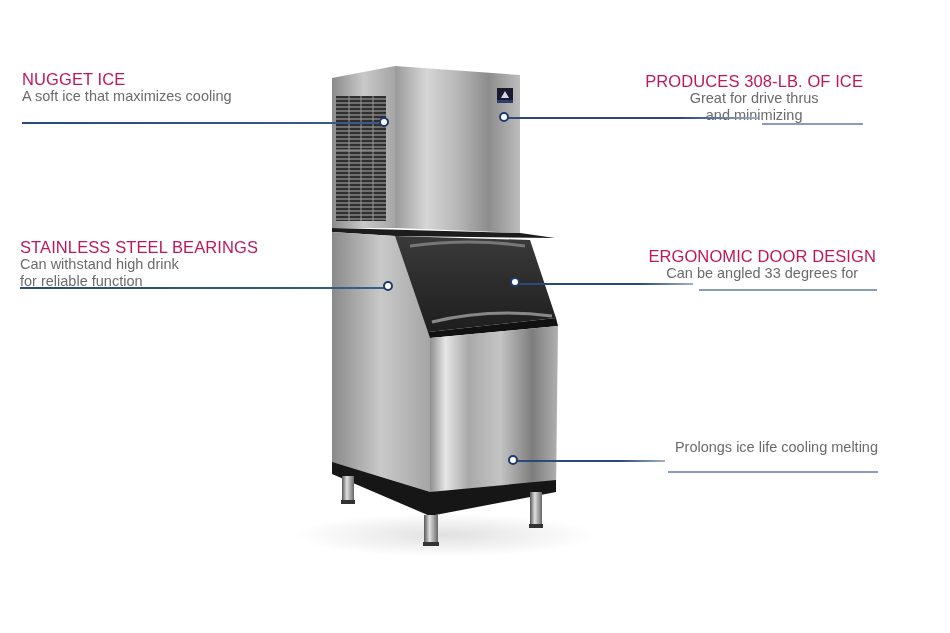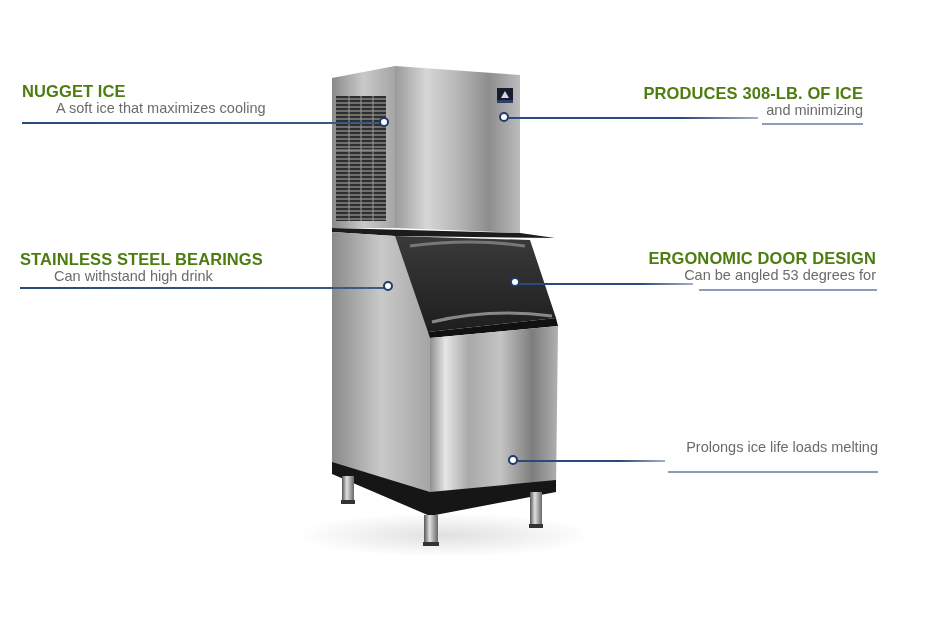--- a/index.html
+++ b/index.html
@@ -1,28 +1,28 @@
 <!DOCTYPE html>
 <html><head>
 <meta charset="utf-8">
 <style>
   * { margin:0; padding:0; box-sizing:border-box; }
   html, body { width:950px; height:633px; background:#ffffff; overflow:hidden; }
   body { position:relative; font-family:"Liberation Sans", "DejaVu Sans", sans-serif; }
 
   .callout { position:absolute; }
   .callout .title {
-    font-weight:bold; color:#4d7c0f; font-size:16.5px; letter-spacing:0.1px;
-    line-height:18px; white-space:nowrap;margin-top:12px;
+    font-weight:normal; color:#be185d; font-size:16.5px; letter-spacing:0.1px;
+    line-height:18px; white-space:nowrap;
   }
   .callout .desc {
-    color:#6b6b6b; font-size:14.5px; line-height:17px; white-space:nowrap;margin-left:34px;
+    color:#6b6b6b; font-size:14.5px; line-height:17px; white-space:nowrap;
   }
   .left { text-align:left; }
-  .right { text-align:right; }
+  .right { text-align:center; }
 
   .line { position:absolute; height:1.5px; }
   .line.l2r { background:linear-gradient(to right, #2b4a7c, #3c5a8a); }
   .line.r2l { background:linear-gradient(to left, #a0b0c8, #2b4a7c 30%, #2b4a7c); }
   .underline { position:absolute; height:1.5px; background:#8a9dbb; }
 
   .dot {
     position:absolute; width:10px; height:10px; border-radius:50%;
     background:#ffffff; border:2px solid #1f3a6b; transform:translate(-50%,-50%);
     z-index:5;
@@ -116,39 +116,41 @@
 
 <div class="callout left" style="left:22px; top:70px;">
   <div class="title">NUGGET ICE</div>
   <div class="desc">A soft ice that maximizes cooling</div>
 </div>
 <div class="line l2r" style="left:22px; top:122px; width:362px;"></div>
 <div class="dot" style="left:384px; top:122px;"></div>
 
 <div class="callout right" style="right:87px; top:72px;">
   <div class="title">PRODUCES 308-LB. OF ICE</div>
+  <div class="desc">Great for drive thrus</div>
   <div class="desc">and minimizing</div>
 </div>
 <div class="line r2l" style="left:504px; top:117px; width:254px;"></div>
 <div class="underline" style="left:762px; top:123px; width:101px;"></div>
 <div class="dot" style="left:504px; top:117px;"></div>
 
 <div class="callout left" style="left:20px; top:238px;">
   <div class="title">STAINLESS STEEL BEARINGS</div>
   <div class="desc">Can withstand high drink</div>
+  <div class="desc">for reliable function</div>
 </div>
 <div class="line l2r" style="left:20px; top:287px; width:368px;"></div>
 <div class="dot" style="left:388px; top:286px;"></div>
 
-<div class="callout right" style="right:74px; top:237px;">
+<div class="callout right" style="right:74px; top:247px;">
   <div class="title">ERGONOMIC DOOR DESIGN</div>
-  <div class="desc">Can be angled 53 degrees for</div>
+  <div class="desc">Can be angled 33 degrees for</div>
 </div>
 <div class="line r2l" style="left:515px; top:283px; width:178px;"></div>
 <div class="underline" style="left:699px; top:289px; width:178px;"></div>
 <div class="dot" style="left:515px; top:282px;"></div>
 
 <div class="callout right" style="right:72px; top:439px;">
-  <div class="desc">Prolongs ice life loads melting</div>
+  <div class="desc">Prolongs ice life cooling melting</div>
 </div>
 <div class="line r2l" style="left:513px; top:460px; width:152px;"></div>
 <div class="underline" style="left:668px; top:471px; width:210px;"></div>
 <div class="dot" style="left:513px; top:460px;"></div>
 
 </body></html>

